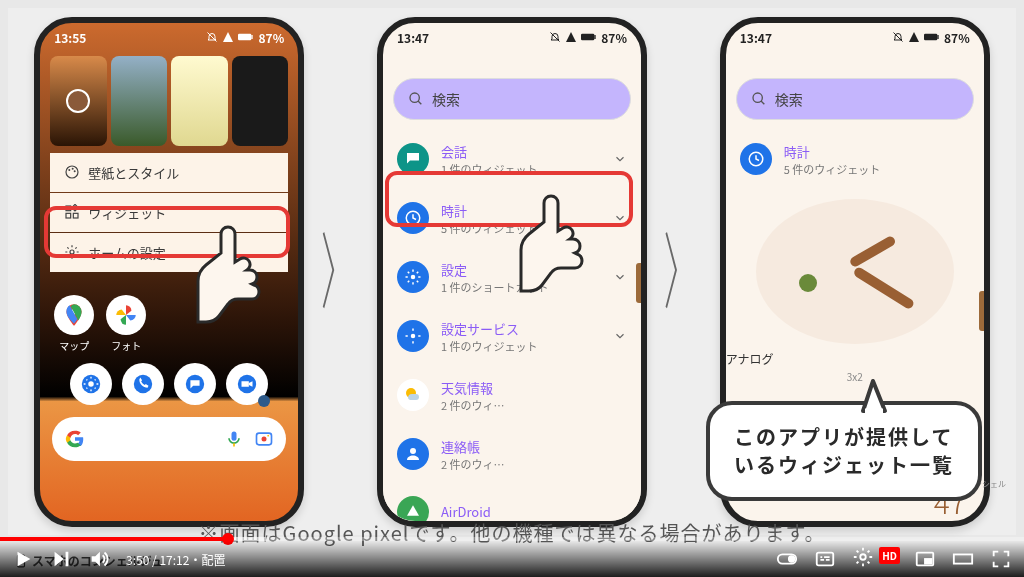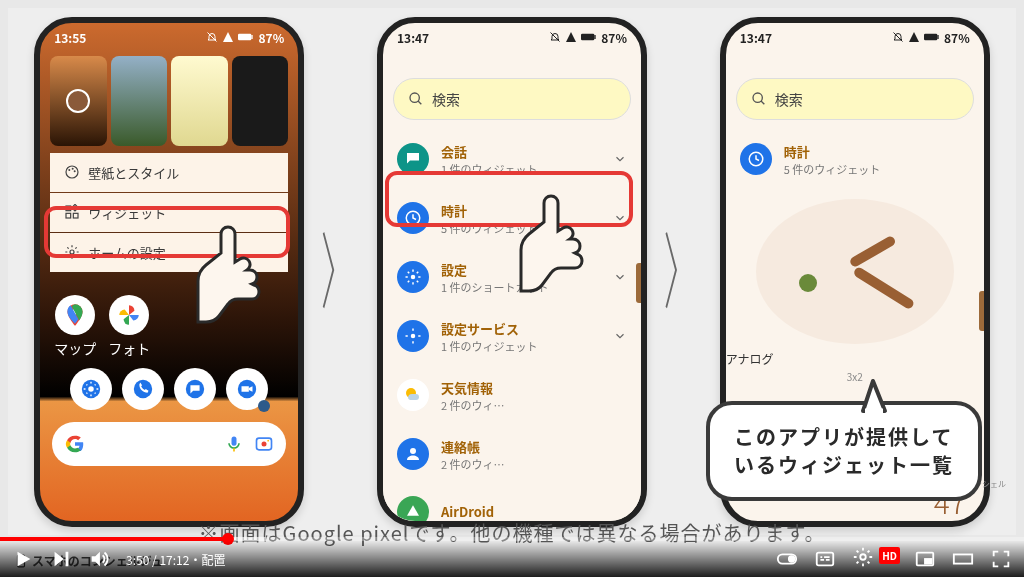--- a/index.html
+++ b/index.html
@@ -24,39 +24,39 @@
 .wp4 { background: #1a1a1a; }
 
 .menu-item { display:flex; align-items:center; gap:8px; background:#fdf3e8; color:#3a3a3a; font-size:13px; padding:10px 14px; margin:1px 10px; }
 .menu-item:first-of-type { border-radius: 10px 10px 0 0; margin-top:4px; }
 .menu-item:last-of-type { border-radius: 0 0 10px 10px; }
 .mi-icon { width:16px; height:16px; }
 
 .apps-row { display:flex; gap:12px; padding: 22px 14px 2px; }
 .app { display:flex; flex-direction:column; align-items:center; gap:3px; }
 .app-ic { width:40px; height:40px; border-radius:50%; background:#fff; display:flex; align-items:center; justify-content:center; }
-.app-lb { font-size:14px; color:#fff; }
+.app-lb { font-size:10px; color:#fff; }
 
 .dock { display:flex; gap:10px; justify-content:center; padding: 8px 0 6px; }
 .dock-ic { width:42px; height:42px; border-radius:50%; background:#fff; display:flex; align-items:center; justify-content:center; position:relative; }
 
 .gsearch { margin: 6px 12px 10px; background:#fff; border-radius: 40px; height: 44px; display:flex; align-items:center; justify-content:space-between; padding:0 12px; }
 
 .highlight { position:absolute; border:4px solid #e53935; border-radius:12px; pointer-events:none; }
 .highlight1 { left:4px; right:8px; top:183px; height:52px; }
 .highlight2 { left:2px; right:8px; top:148px; height:56px; }
 
 .hand { position:absolute; pointer-events:none; }
 
-.searchbar { margin:28px 10px 10px; background:#fef9c3; border:1px solid #ddd; border-radius:28px; padding:10px 14px; display:flex; align-items:center; gap:8px; color:#444; font-size:14px; }
+.searchbar { margin:28px 10px 10px; background:#c4b5fd; border:1px solid #ddd; border-radius:28px; padding:10px 14px; display:flex; align-items:center; gap:8px; color:#444; font-size:14px; }
 
 .li { display:flex; align-items:center; gap:12px; padding:12px 14px; background:#fbf4ec; position:relative; }
 .li-ic { width:32px; height:32px; border-radius:50%; display:flex; align-items:center; justify-content:center; color:#fff; flex-shrink:0; }
 .li-body { flex:1; }
-.li-title { font-size:13px; font-weight:700; color:#a16207; }
+.li-title { font-size:13px; font-weight:400; color:#8b5cf6; }
 .li-sub { font-size:11px; color:#777; }
 
 .chev { width:14px; height:14px; }
 
 .widget-prev { margin:10px 30px 6px; height:145px; border-radius:50%; background:#f6eadf; position:relative; }
 .w-hand1 { position:absolute; width:50px; height:10px; background:#995f33; border-radius:6px; left:48%; top:42%; transform:rotate(-30deg); transform-origin:left center; }
 .w-hand2 { position:absolute; width:68px; height:10px; background:#995f33; border-radius:6px; left:50%; top:46%; transform:rotate(32deg); transform-origin:left center; }
 .w-dot { position:absolute; width:18px; height:18px; border-radius:50%; background:#6a8a3a; left:22%; top:52%; }
 
 .prev-title { font-size:12px; color:#333; margin-top:4px; }

